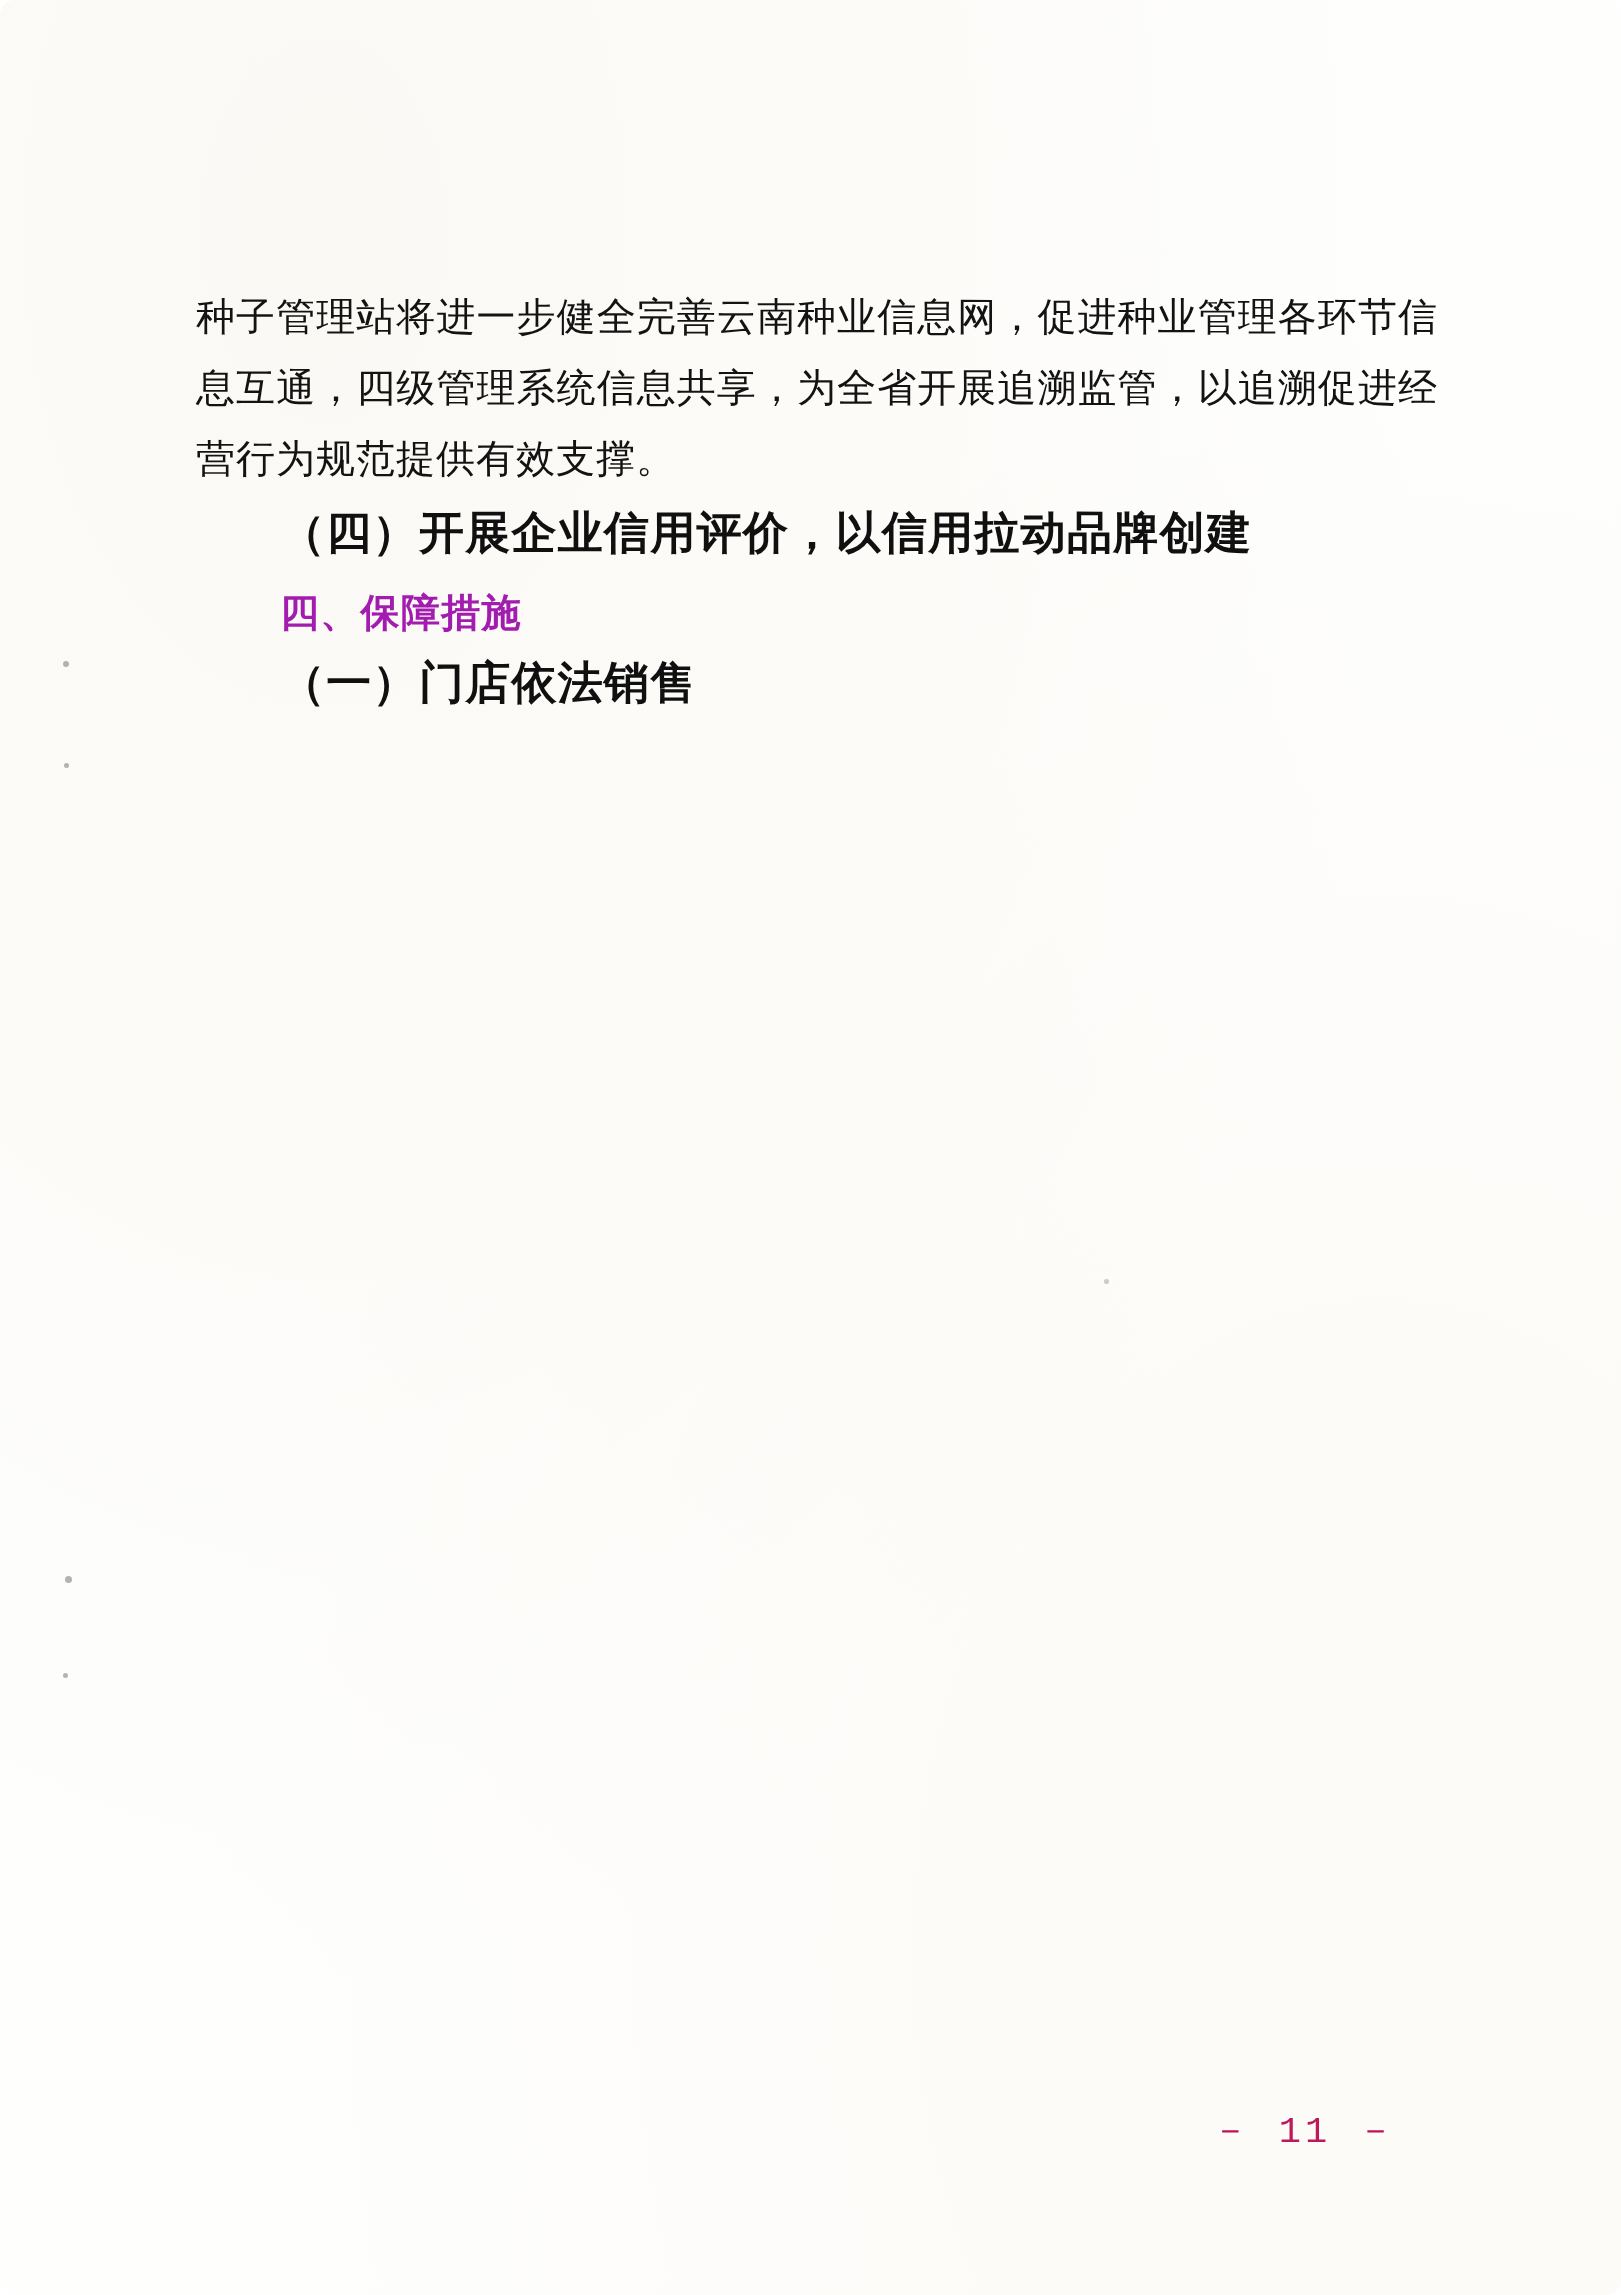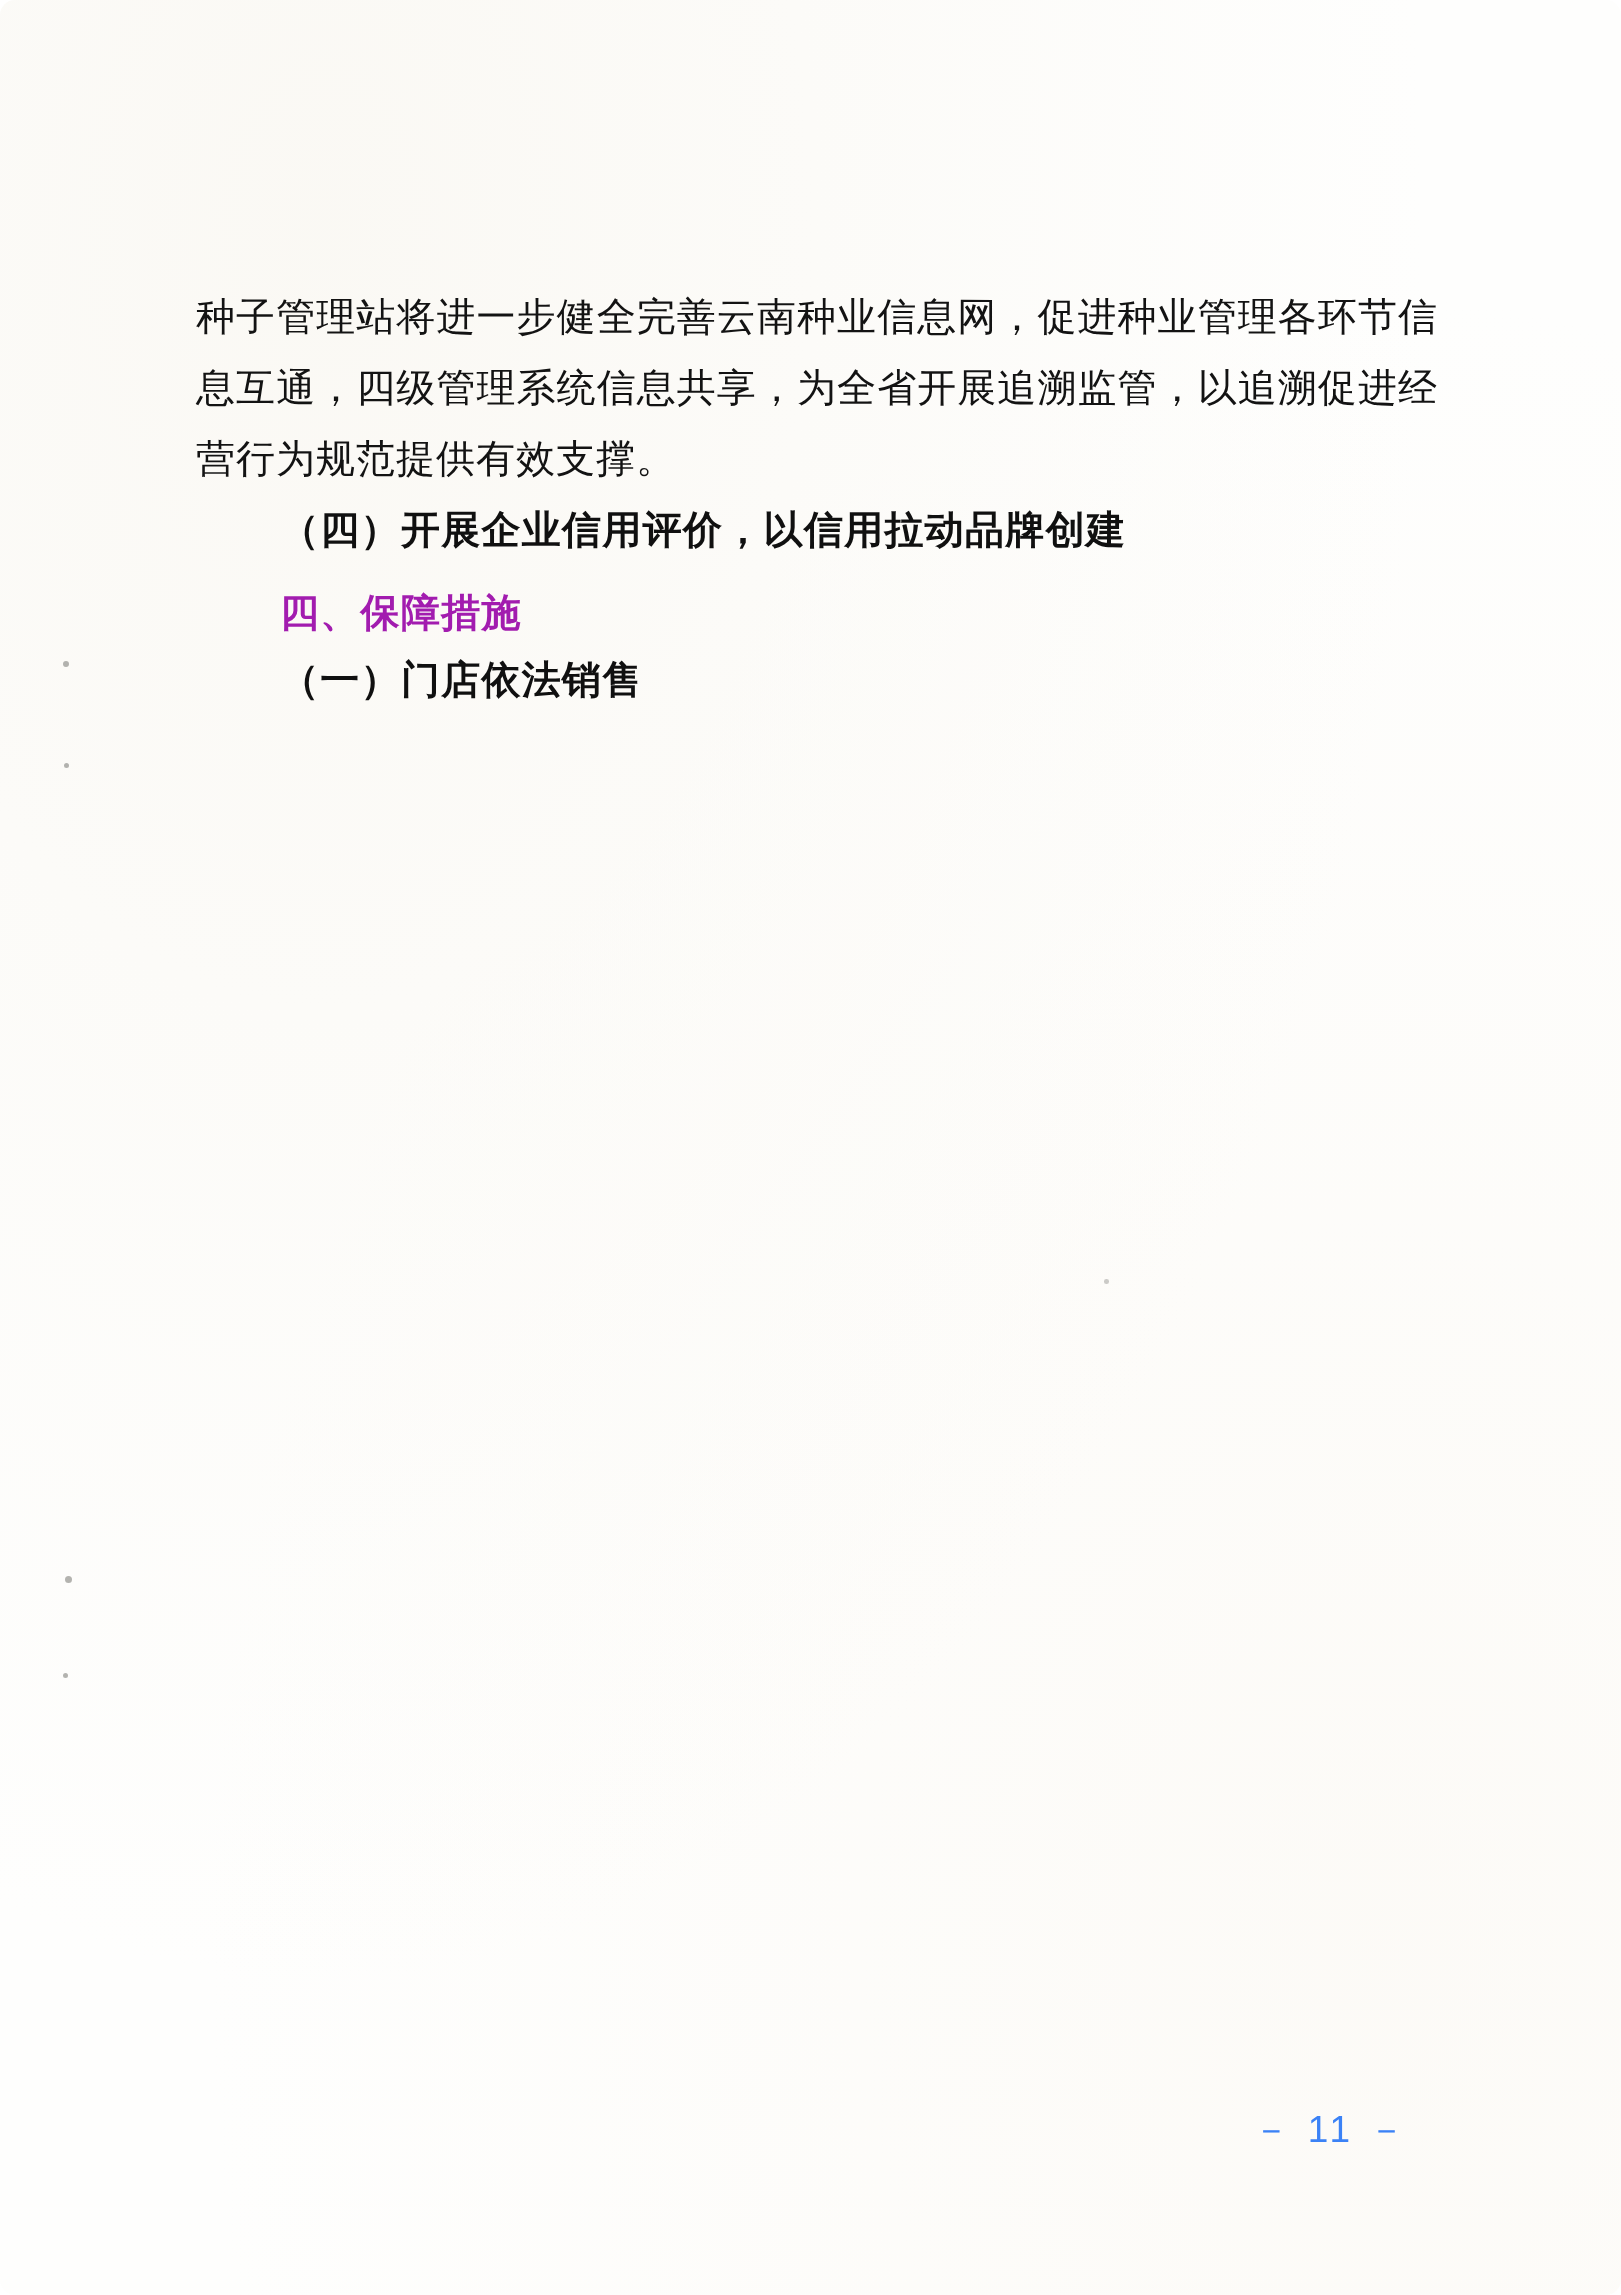--- a/index.html
+++ b/index.html
@@ -42,49 +42,49 @@
     text-align: justify;
     text-justify: inter-ideograph;
     letter-spacing: 1px;
     font-family: "DejaVu Serif", "Liberation Serif", serif;
   }
   p.indent {
     text-indent: 84px;
   }
   h2.heading {
     margin: 0;
-    font-size: 39px;
+    font-size: 45px;
     line-height: 71px;
     font-weight: bold;
     color: #101010;
     text-indent: 84px;
     letter-spacing: 1.3px;
-    font-family: Liberation Mono, monospace;
+    font-family: Liberation Serif, serif;
   }
   h2.heading-sec {
     margin: 0;
     font-size: 39px;
     line-height: 71px;
     font-weight: bold;
     color: #a21caf;
     text-indent: 84px;
     letter-spacing: 1.3px;
     font-family: "DejaVu Sans", "Liberation Sans", sans-serif;
   }
   .block-gap {
     height: 3.9px;
   }
   .page-number {
     position: absolute;
-    right: 212px;
+    right: 223px;
     bottom: 140px;
     font-size: 37px;
-    color: #3b82f6;
+    color: #be185d;
     letter-spacing: 3.9px;
-    font-family: Liberation Sans, sans-serif;
+    font-family: Liberation Mono, monospace;
   }
   
   .speckle {
     position: absolute;
     background: #9a9a96;
     border-radius: 50%;
     opacity: 0.75;
   }
   .sp1 { left: 63px; top: 661px; width: 5.9px; height: 5.9px; }
   .sp2 { left: 64px; top: 763px; width: 5.2px; height: 5.2px; }

